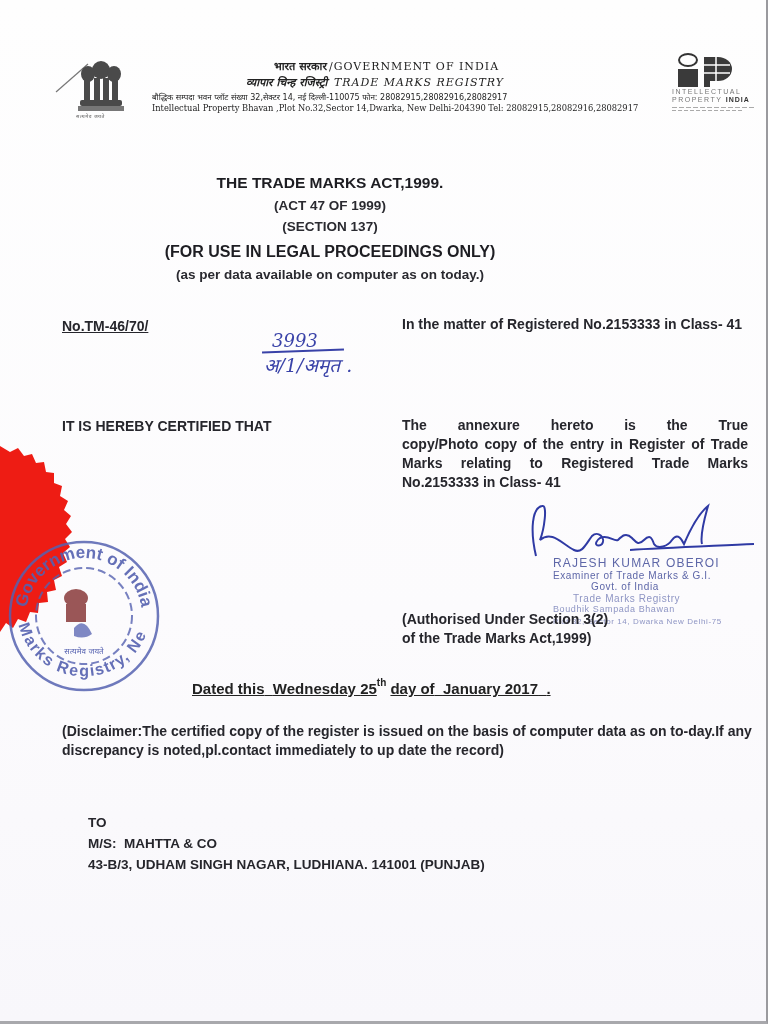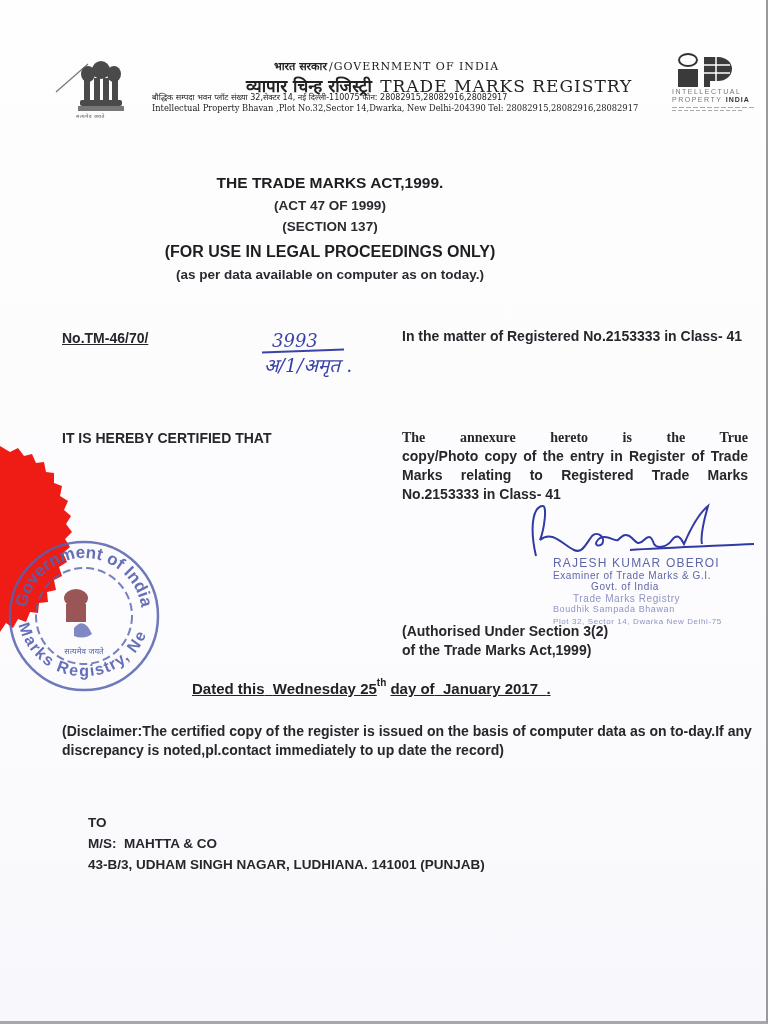--- a/index.html
+++ b/index.html
@@ -15,44 +15,44 @@
       border-right: 2px solid #9a9a9e; border-bottom: 3px solid #a8a8ac;
       background: linear-gradient(180deg, #fefefe 0%, #fcfbfd 60%, #f8f7fb 100%);
     }
     .abs { position: absolute; }
 
     
     .emblem { left: 70px; top: 56px; width: 62px; height: 66px; }
     .emblem-caption { left: 76px; top: 113px; font-size: 5px; color: #555; letter-spacing: 0.5px; }
     .hdr-line { position: absolute; white-space: nowrap; font-family: "DejaVu Serif", serif; color: #222; }
     .hdr-1 { left: 274px; top: 58px; font-size: 11px; letter-spacing: 1px; }
-    .hdr-2 { left: 246px; top: 74px; font-size: 17px; letter-spacing: 1px; }
+    .hdr-2 { left: 246px; top: 74px; font-size: 11px; letter-spacing: 1px; font-style: italic; }
     .hdr-3 { left: 152px; top: 91px; font-size: 9px; }
     .hdr-4 { left: 152px; top: 103px; font-size: 9px; }
     .hindi { font-family: "DejaVu Sans", sans-serif; font-weight: bold; letter-spacing: 0; margin-right: 2px; }
 
     .ipi-logo { left: 674px; top: 53px; width: 60px; height: 36px; }
     .ipi-text { left: 672px; top: 88px; font-size: 7px; color: #777; letter-spacing: 1.5px; line-height: 8px; white-space: nowrap; }
     .ipi-text b { color: #333; letter-spacing: 1px; }
     .ipi-sub { left: 672px; top: 106px; width: 90px; height: 6px; }
 
     
     .center { left: 0; width: 660px; text-align: center; white-space: nowrap; }
     .t1 { top: 174px; font-size: 15.5px; font-weight: bold; }
     .t2 { top: 198px; font-size: 13.5px; font-weight: bold; color: #2a2a30; }
     .t3 { top: 219px; font-size: 13.5px; font-weight: bold; color: #2a2a30; }
     .t4 { top: 243px; font-size: 16px; font-weight: bold; }
     .t5 { top: 267px; font-size: 13.5px; font-weight: bold; color: #2a2a30; }
 
-    .txt { font-size: 14px; font-weight: bold; color: #26262c; line-height: 19px; margin-top: 12px; }
+    .txt { font-size: 14px; font-weight: bold; color: #26262c; line-height: 19px; }
     .ref-no { left: 62px; top: 317px; text-decoration: underline; }
     .matter { left: 402px; top: 315px; width: 346px; text-align: justify; }
     .certified { left: 62px; top: 417px; }
     .annexure { left: 402px; top: 416px; width: 346px; text-align: justify; text-align-last: left; }
-    .annexure .first { display: block; text-align-last: justify; font-family: Liberation Serif, serif; }
+    .annexure .first { display: block; text-align-last: justify; }
 
     .handwriting { left: 262px; top: 330px; color: #3942a8; font-family: "DejaVu Serif", serif; font-style: italic; }
     .hw-num { position: absolute; left: 10px; top: 0; font-size: 18px; }
     .hw-line { position: absolute; left: 0; top: 20px; width: 82px; height: 1.5px; background: #3942a8; transform: rotate(-2deg); }
     .hw-text { position: absolute; left: 2px; top: 22px; font-size: 19px; white-space: nowrap; }
 
     
     .signature { left: 522px; top: 500px; width: 236px; height: 62px; }
     .stamp-text { left: 516px; top: 558px; color: #5e67a8; font-size: 10px; line-height: 11.5px; letter-spacing: 0.6px; white-space: nowrap; margin-left: 37px; }
     .stamp-text .name { font-size: 12px; letter-spacing: 1.2px; }

